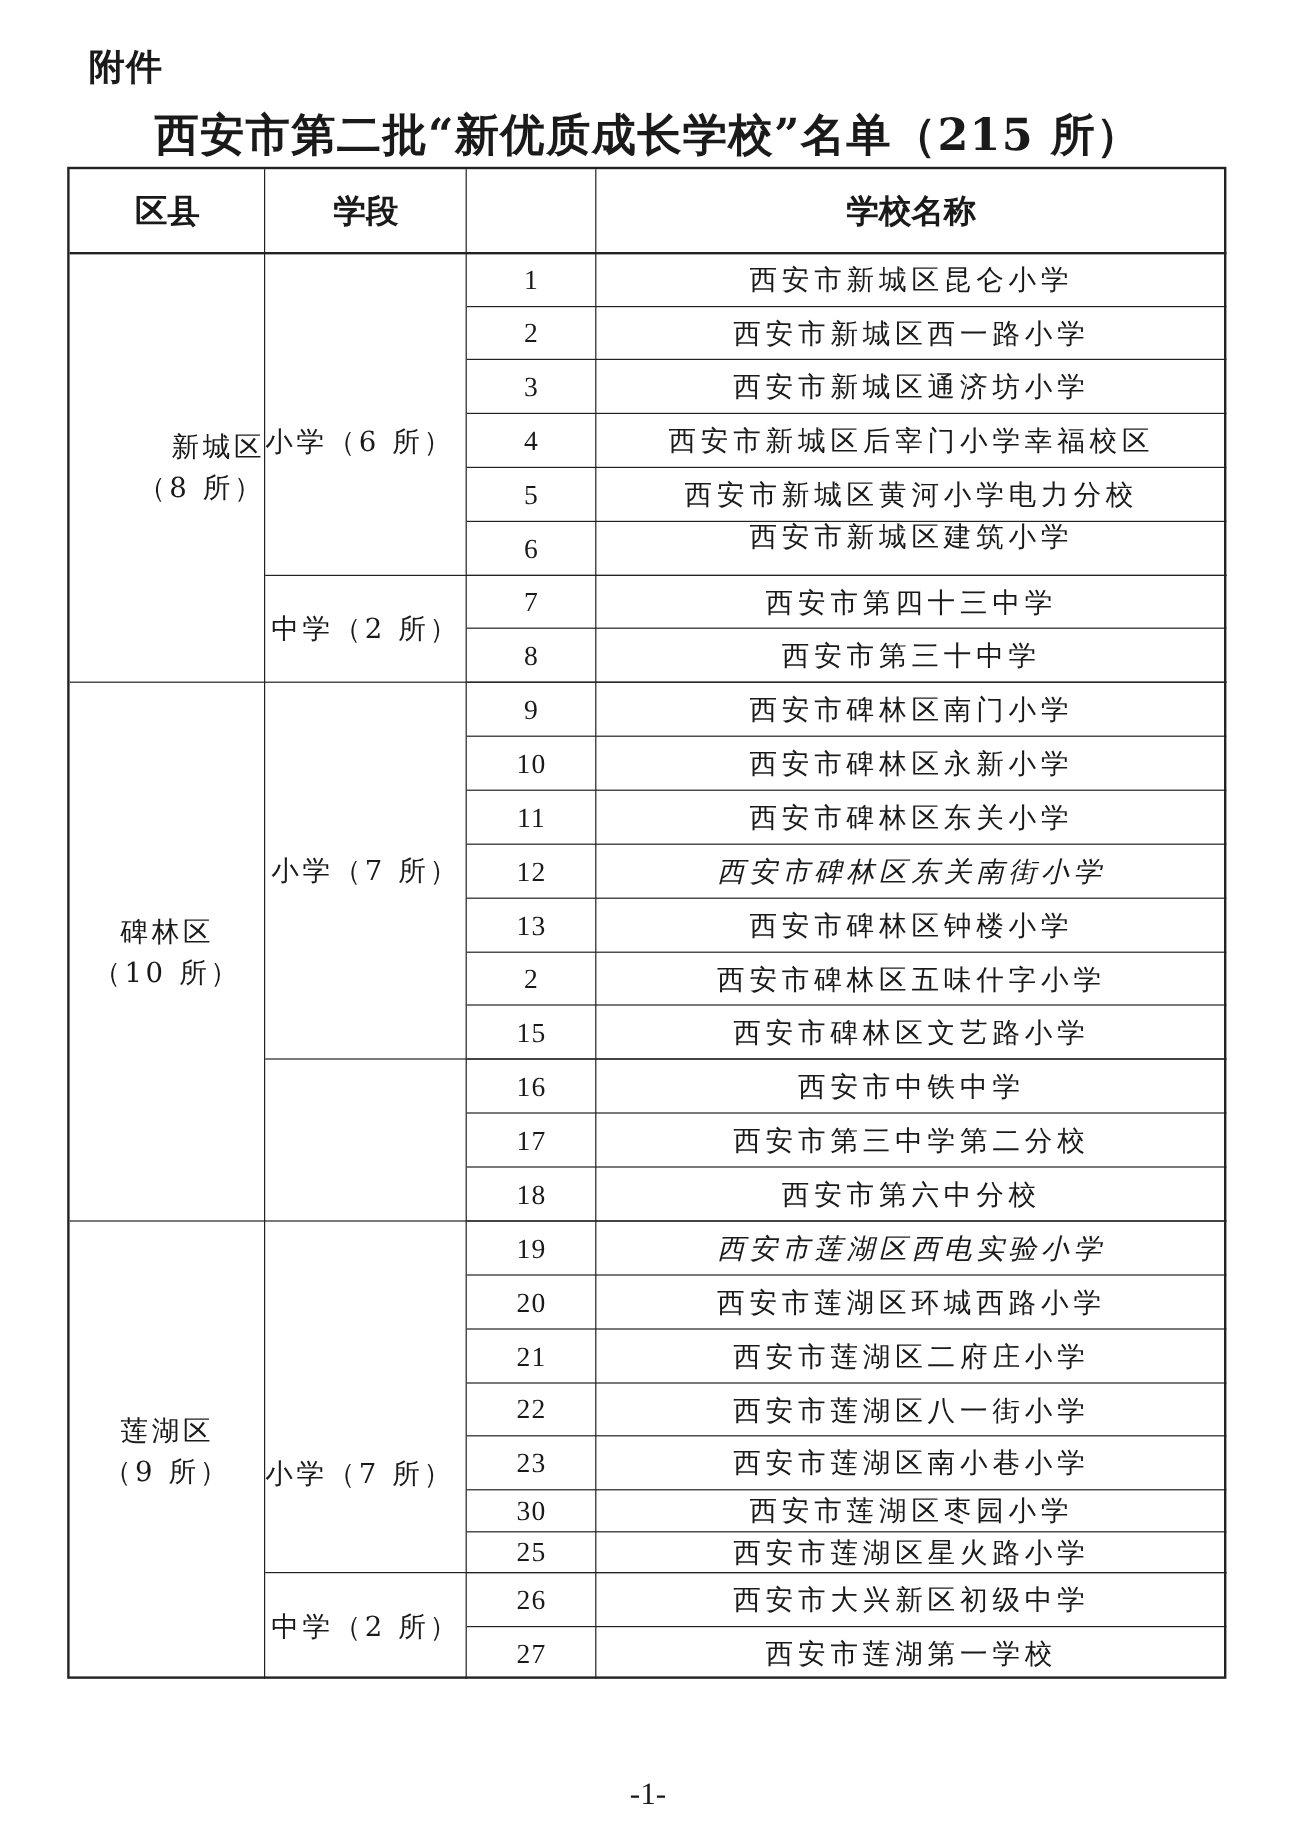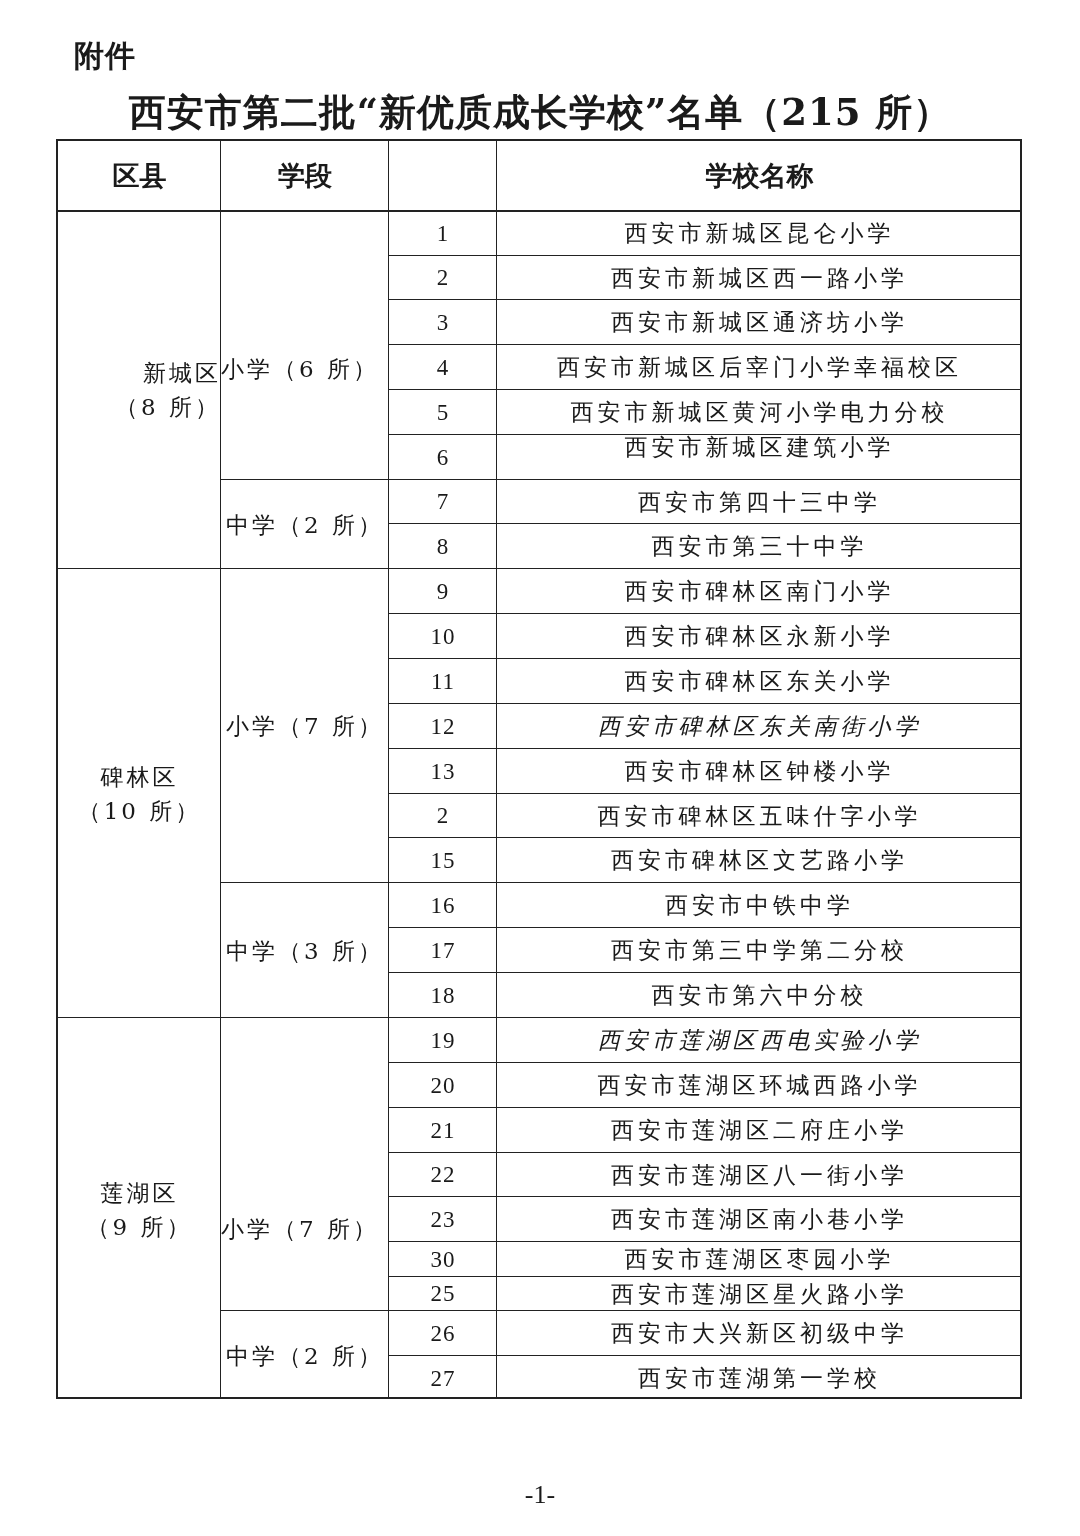--- a/index.html
+++ b/index.html
@@ -52,21 +52,20 @@
     <span>莲湖区</span>
     <span>（9 所）</span>
   </div>
 
   <div class="hline" style="left:0;top:427px;width:964px;"></div>
   <div class="hline" style="left:0;top:876px;width:964px;"></div>
 
   <div class="cell grp" style="left:163px;top:70px;width:168px;height:269px;align-items:flex-start;padding-top:46px;">小学（6 所）</div>
   <div class="cell grp" style="left:163px;top:339px;width:168px;height:89px;">中学（2 所）</div>
   <div class="cell grp" style="left:163px;top:428px;width:168px;height:314px;">小学（7 所）</div>
-  <div class="cell grp" style="left:163px;top:742px;width:168px;height:135px;">中学（3 所）</div>
   <div class="cell grp" style="left:163px;top:877px;width:168px;height:293px;align-items:flex-start;padding-top:128px;">小学（7 所）</div>
   <div class="cell grp" style="left:163px;top:1170px;width:168px;height:90px;">中学（2 所）</div>
 
   <div class="hline" style="left:163px;top:338px;width:801px;"></div>
   <div class="hline" style="left:163px;top:741px;width:801px;"></div>
   <div class="hline" style="left:163px;top:1169px;width:801px;"></div>
 
   <div id="rows">
       <div class="cell num" style="left: 331px; top: 70px; width: 108px; height: 45px;">1</div>
       <div class="cell name" style="left: 439px; top: 70px; width: 525px; height: 45px;">西安市新城区昆仑小学</div>

